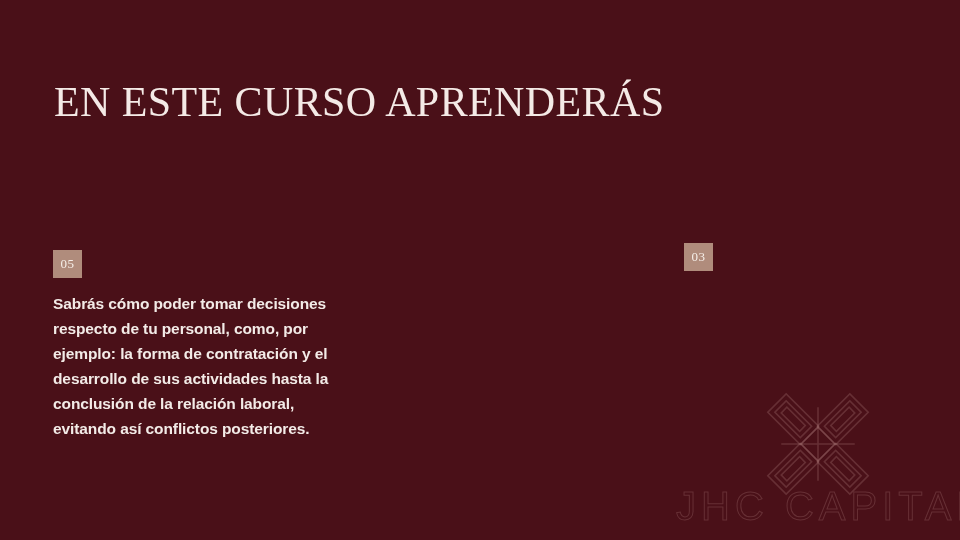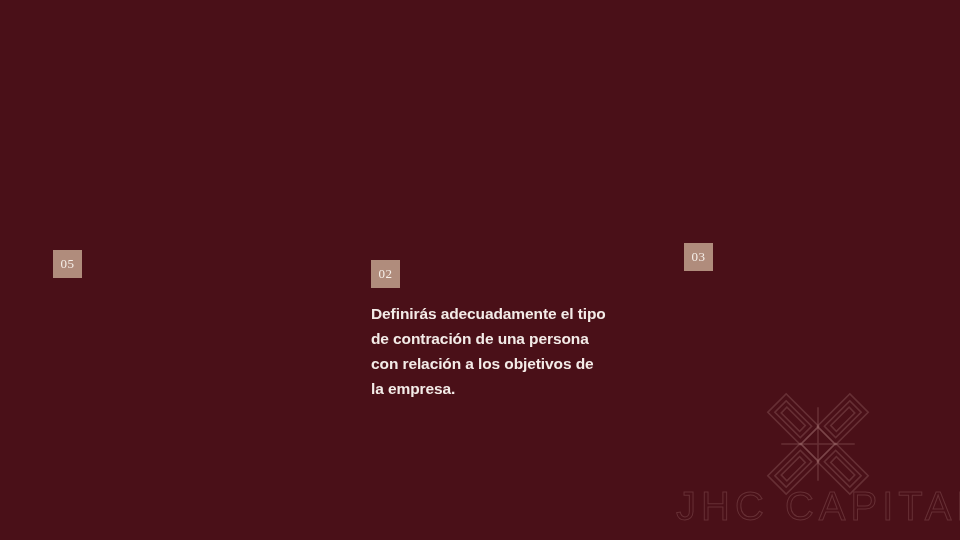--- a/index.html
+++ b/index.html
@@ -123,27 +123,25 @@
           <rect x="22" y="-4" width="26" height="8"></rect>
 
           <path d="M -13 -12 L 13 -12 M -13 12 L 13 12 M -12 -13 L -12 13 M 12 -13 L 12 13"></path>
           <path d="M -26 -26 L 26 26 M 26 -26 L -26 26"></path>
         </g>
       </svg>
     </span>
     <div class="wm-text">JHC CAPITAL</div>
   </div>
 
+  <h1 id="title">EN ESTE CURSO APRENDERÁS</h1>
 
   <div class="column" id="col-1">
     <div class="badge">05</div>
+    <p class="body-text">Sabrás cómo poder tomar decisiones respecto de tu personal, como, por ejemplo: la forma de contratación y el desarrollo de sus actividades hasta la conclusión de la relación laboral, evitando así conflictos posteriores.</p>
   </div>
 
-  <div class="column" id="col-2">
-    <div class="badge">02</div>
-    <p class="body-text">Definirás adecuadamente el tipo de contración de una persona con relación a los objetivos de la empresa.</p>
-  </div>
 
   <div class="column" id="col-3">
     <div class="badge">03</div>
   </div>
 
 </div>
 
 </body></html>

